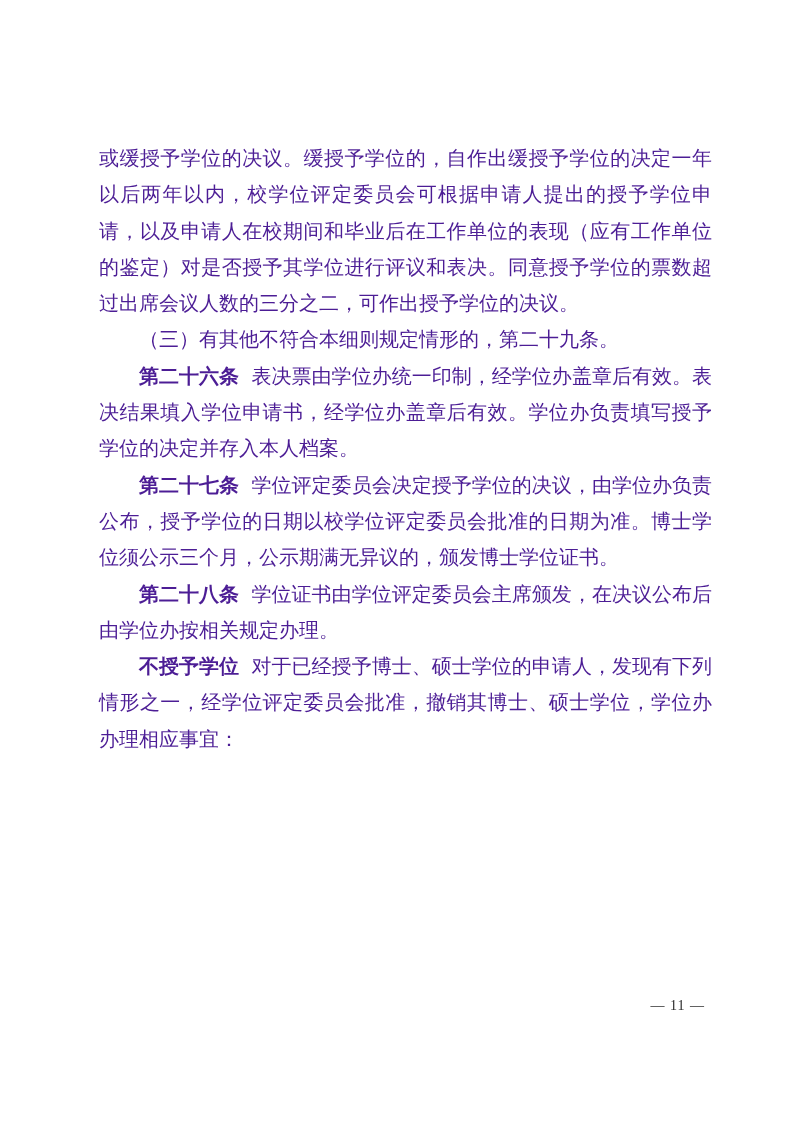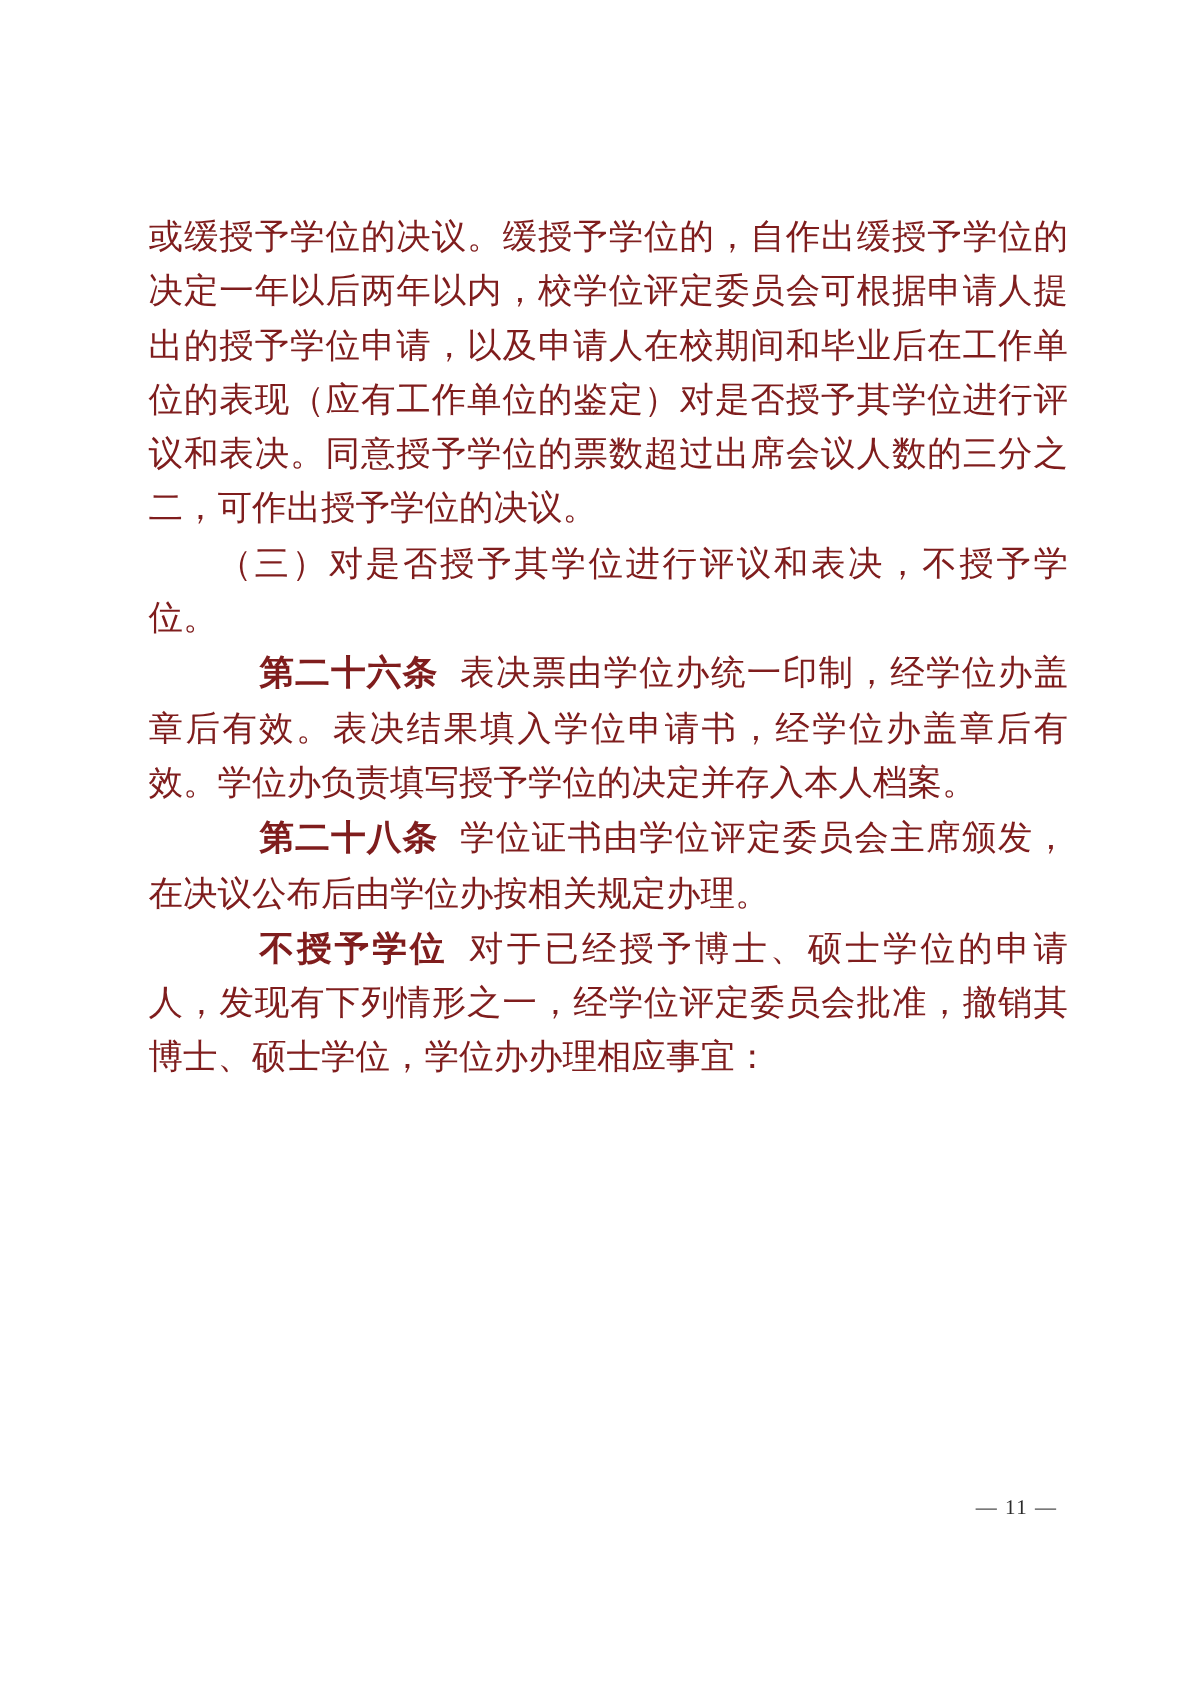--- a/index.html
+++ b/index.html
@@ -13,57 +13,57 @@
     height: 1122px;
     background: #ffffff;
     overflow: hidden;
   }
   .doc-body {
     position: absolute;
     left: 99px;
     top: 140px;
     width: 613px;
     font-family: "Liberation Serif", "DejaVu Serif", serif;
-    font-size: 23px;
+    font-size: 20px;
     line-height: 36.3px;
-    color: #7f1d1d;
+    color: #4c1d95;
     text-align: justify;
     text-justify: inter-character;
   }
   .doc-body p {
     margin: 0;
     padding: 0;
     text-indent: 2em;
   }
   .doc-body p.no-indent {
     text-indent: 0;
   }
   .article-heading {
     font-family: "Liberation Sans", "DejaVu Sans", sans-serif;
     font-weight: bold;
     margin-right: 0.62em;
-    margin-left: 28px;
   }
   .page-footer {
     position: absolute;
     top: 998px;
     right: 88px;
     font-family: "Liberation Serif", "DejaVu Serif", serif;
     font-size: 14px;
     color: #2a2a2a;
     letter-spacing: 1px;
   }
 </style>
 </head>
 <body>
 
 <div class="page">
   <div class="doc-body" id="doc-body">
       <p class="no-indent"><span>或缓授予学位的决议。缓授予学位的，自作出缓授予学位的决定一年以后两年以内，校学位评定委员会可根据申请人提出的授予学位申请，以及申请人在校期间和毕业后在工作单位的表现（应有工作单位的鉴定）对是否授予其学位进行评议和表决。同意授予学位的票数超过出席会议人数的三分之二，可作出授予学位的决议。</span></p>
-      <p><span>（三）对是否授予其学位进行评议和表决，不授予学位。</span></p>
+      <p><span>（三）有其他不符合本细则规定情形的，第二十九条。</span></p>
       <p><span class="article-heading">第二十六条</span><span>表决票由学位办统一印制，经学位办盖章后有效。表决结果填入学位申请书，经学位办盖章后有效。学位办负责填写授予学位的决定并存入本人档案。</span></p>
+      <p><span class="article-heading">第二十七条</span><span>学位评定委员会决定授予学位的决议，由学位办负责公布，授予学位的日期以校学位评定委员会批准的日期为准。博士学位须公示三个月，公示期满无异议的，颁发博士学位证书。</span></p>
       <p><span class="article-heading">第二十八条</span><span>学位证书由学位评定委员会主席颁发，在决议公布后由学位办按相关规定办理。</span></p>
       <p><span class="article-heading">不授予学位</span><span>对于已经授予博士、硕士学位的申请人，发现有下列情形之一，经学位评定委员会批准，撤销其博士、硕士学位，学位办办理相应事宜：</span></p>
     </div>
   <div class="page-footer">
     <span>— 11 —</span>
   </div>
 </div>
 
 </body></html>

